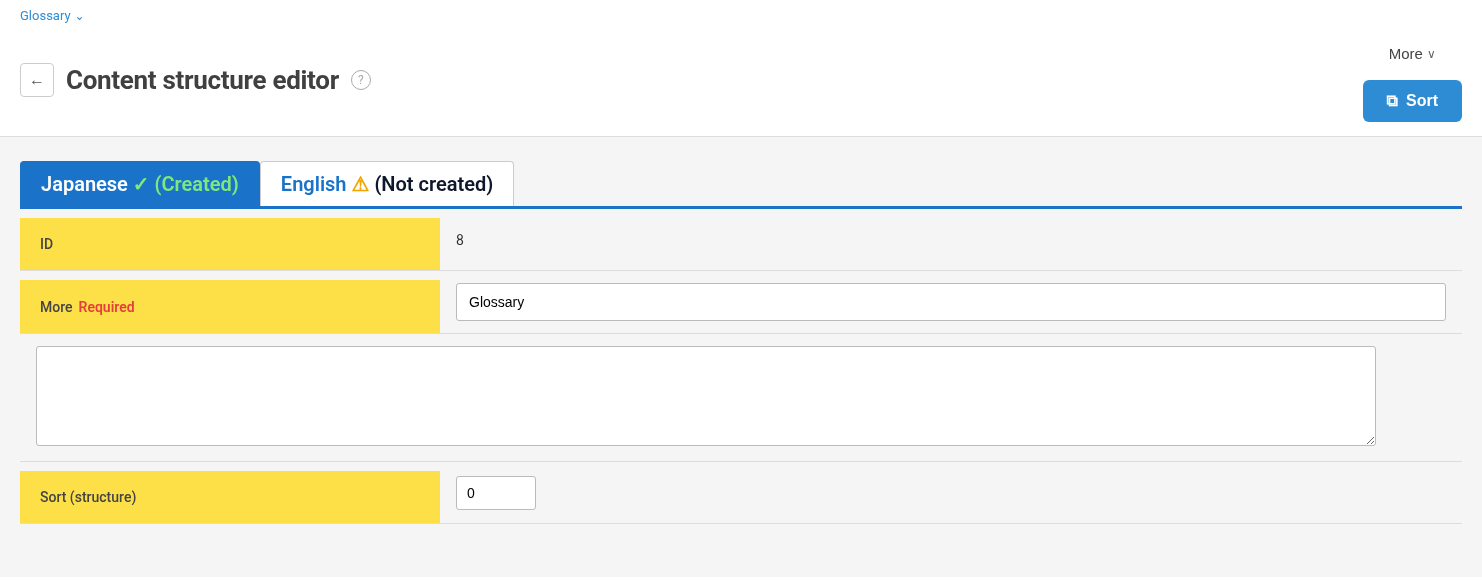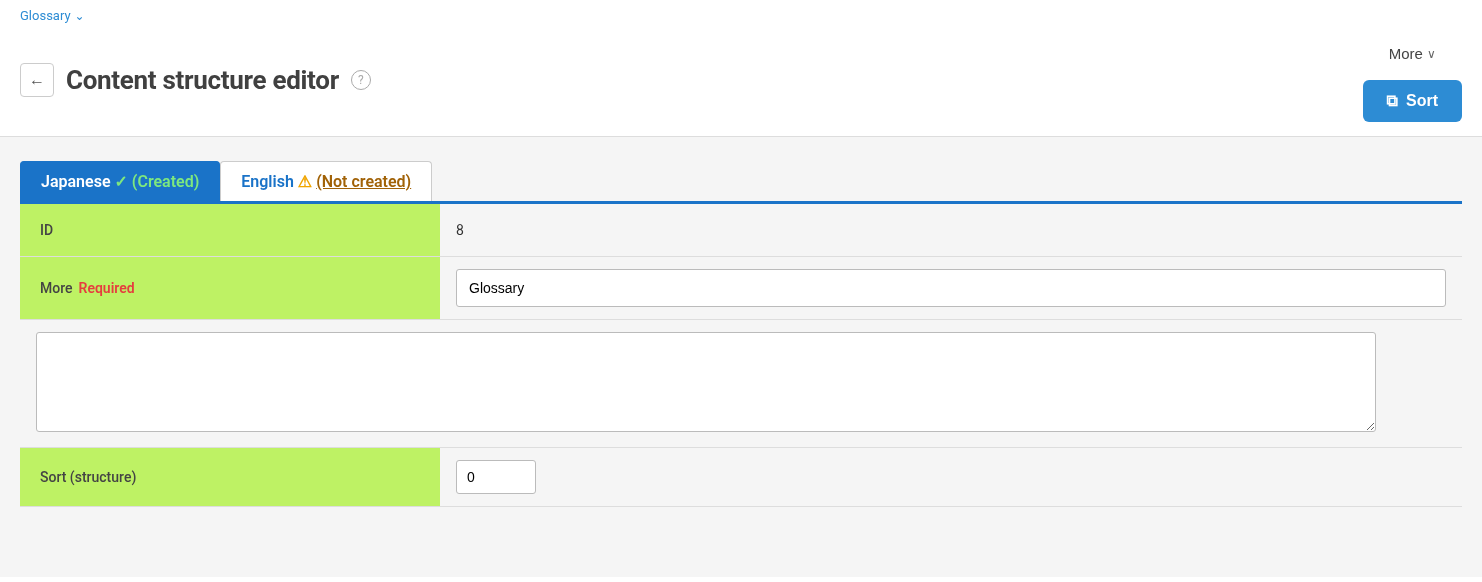--- a/index.html
+++ b/index.html
@@ -133,21 +133,21 @@
 
     .tabs-row {
       display: flex;
       align-items: stretch;
       gap: 0;
       margin-bottom: 0;
     }
 
     .tab {
       padding: 10px 20px;
-      font-size: 16px;
+      font-size: 20px;
       font-weight: 600;
       cursor: pointer;
       border: 1px solid transparent;
       border-bottom: none;
       border-radius: 4px 4px 0 0;
     }
 
     .tab-active {
       background: #1a73c8;
       color: #fff;
@@ -163,46 +163,46 @@
       color: #1a73c8;
       border: 1px solid #ccc;
       border-bottom: none;
     }
 
     .tab-inactive .tab-warning {
       color: #f0a500;
     }
 
     .tab-inactive .tab-not-created {
-      color: #a16207;
-      text-decoration: underline;
+      color: #0f172a;
     }
 
     .tabs-underline {
       height: 3px;
       background: #1a73c8;
       margin-bottom: 0;
     }
 
     .form-row {
       display: flex;
       border-bottom: 1px solid #ddd;
     }
 
     .form-label-cell {
       width: 420px;
       min-width: 420px;
-      background: #bef264;
+      background: #fde047;
       padding: 18px 20px;
       font-size: 14px;
       color: #444;
       font-weight: 500;
       display: flex;
       align-items: center;
       gap: 6px;
+      margin-top: 9px;
     }
 
     .required-text {
       color: #e53e3e;
       font-weight: 600;
     }
 
     .form-value-cell {
       flex: 1;
       padding: 12px 16px;

